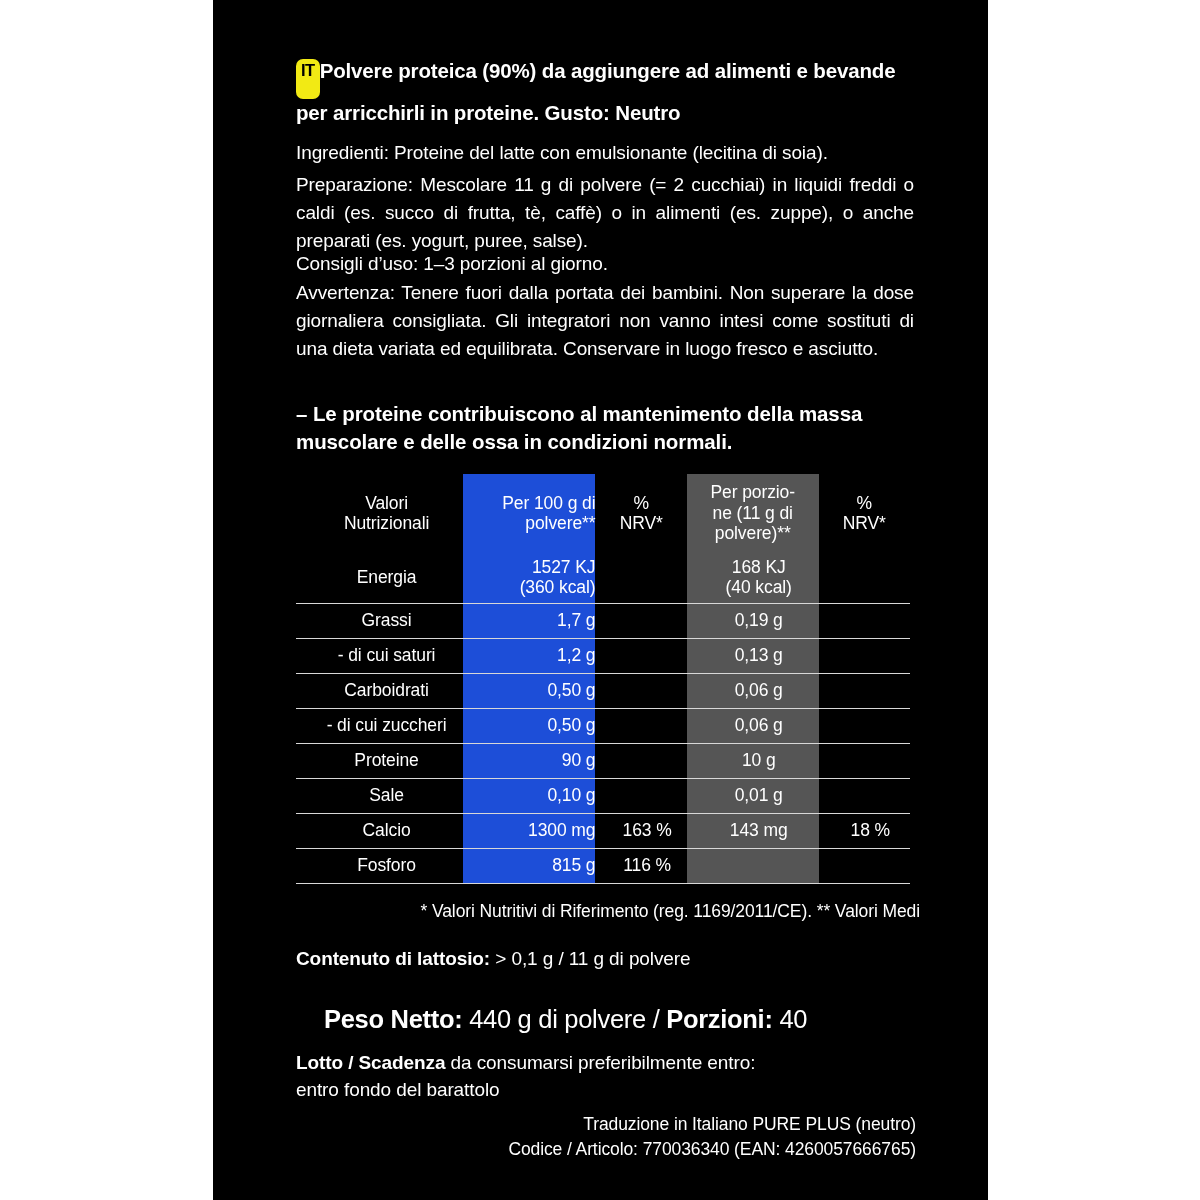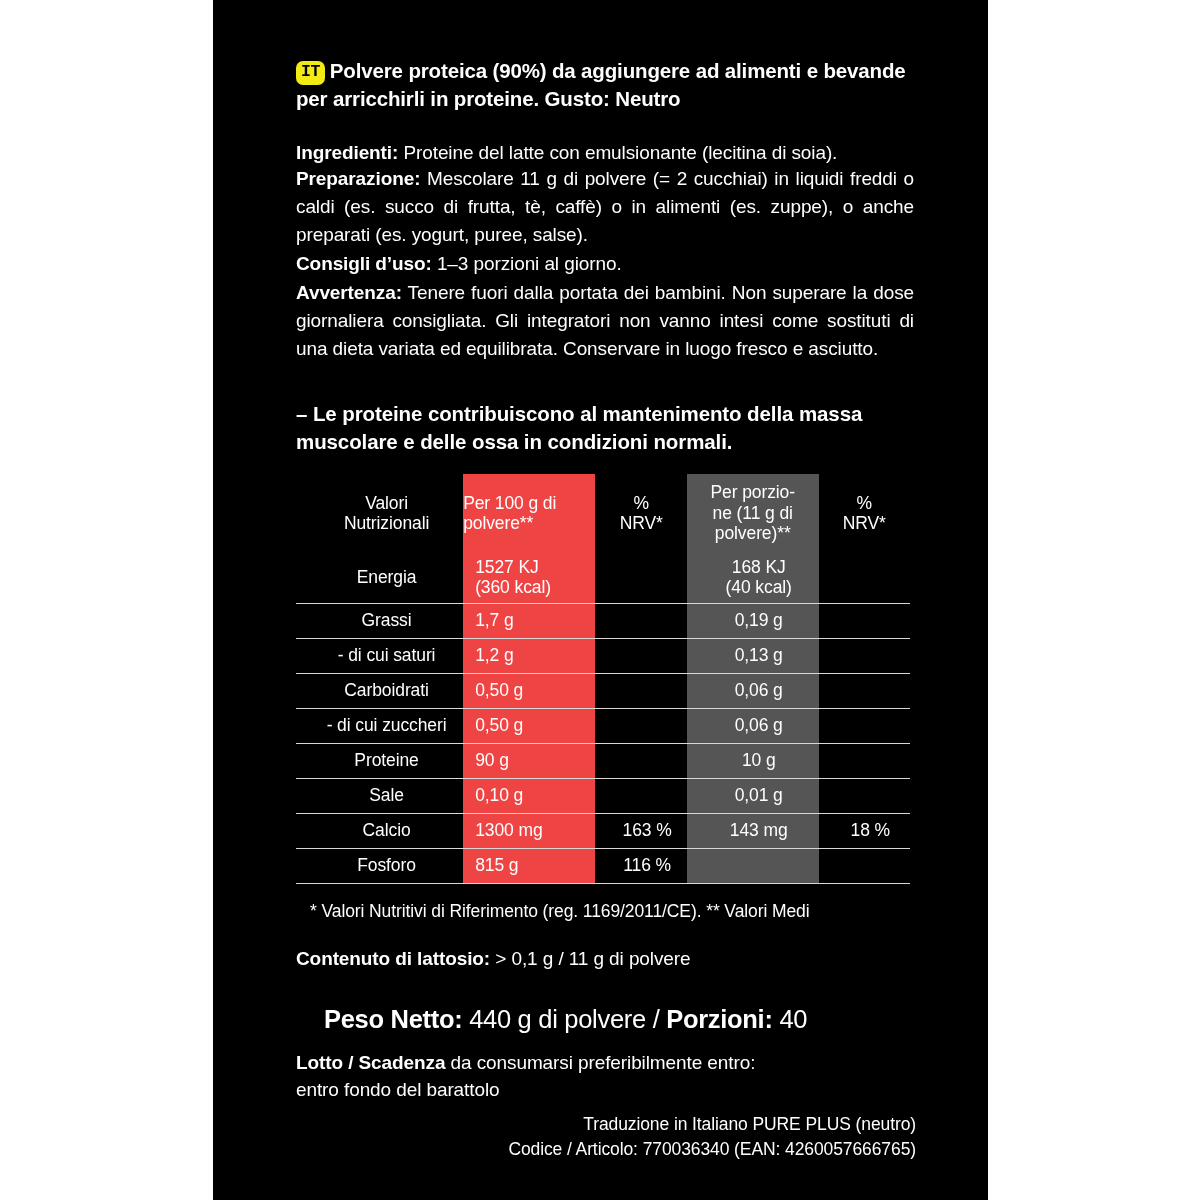--- a/index.html
+++ b/index.html
@@ -46,42 +46,40 @@
     line-height: 1.32;
     letter-spacing: -0.15px;
   }
   .it-badge {
     display: inline-block;
     background: #f2ea14;
     color: #000000;
     font-weight: bold;
     font-size: 16.5px;
     line-height: 1;
-    padding: 3px 5px 4px 5px;
+    padding: 3px 5px 20px 5px;
     border-radius: 7px;
     vertical-align: 2px;
-    margin-right: 5px;
     letter-spacing: -0.5px;
-    font-family: Liberation Mono, monospace;
   }
 
   
   .block {
     position: absolute;
     left: 0;
     width: 618px;
     font-size: 19px;
     line-height: 1.47;
     letter-spacing: -0.1px;
   }
-  .block b { font-weight: bold; }
+  .block b { font-weight: normal; }
   .just { text-align: justify; }
 
   #blk-ingredienti { top: 139px; }
-  #blk-preparazione { top: 165px; }
+  #blk-preparazione { top: 171px; }
   #blk-consigli { top: 250px; }
   #blk-avvertenza { top: 279px; }
 
   .claim {
     position: absolute;
     left: 0;
     top: 400px;
     width: 618px;
     font-size: 20.5px;
     font-weight: bold;
@@ -103,36 +101,37 @@
     padding: 0;
     vertical-align: middle;
     font-weight: normal;
     line-height: 1.17;
   }
   .nutri-table tr { height: 35px; }
   .nutri-table tr.hdr { height: 78px; }
   .nutri-table tr.energy { height: 51px; }
 
   .c-name  { width: 168px; text-align: center;   padding-left: 14px !important; }
-  .c-100   { width: 134px; text-align: left; background: #ef4444; }
+  .c-100   { width: 134px; text-align: right; background: #1d4ed8; }
   .c-nrv1  { width: 90px;  text-align: center; background: #000000; }
   .c-port  { width: 132px; text-align: center; background: #555555; margin-left: 36px; }
   .c-nrv2  { width: 90px;  text-align: center; background: #000000; }
 
   .hdr .c-name  { font-size: 17.5px; }
   .hdr .c-100, .hdr .c-nrv1, .hdr .c-port, .hdr .c-nrv2 { font-size: 17.5px; }
   .rule-bot td { border-bottom: 1.8px solid #d8d8d8; padding-left: 12px; }
 
   .footnote {
     position: absolute;
     left: 14px;
     top: 901px;
     width: 610px;
     font-size: 17.5px;
     letter-spacing: -0.1px;
+    text-align: right;
   }
 
   .lattosio {
     position: absolute;
     left: 0;
     top: 948px;
     font-size: 19px;
     letter-spacing: -0.1px;
   }
   .peso {

